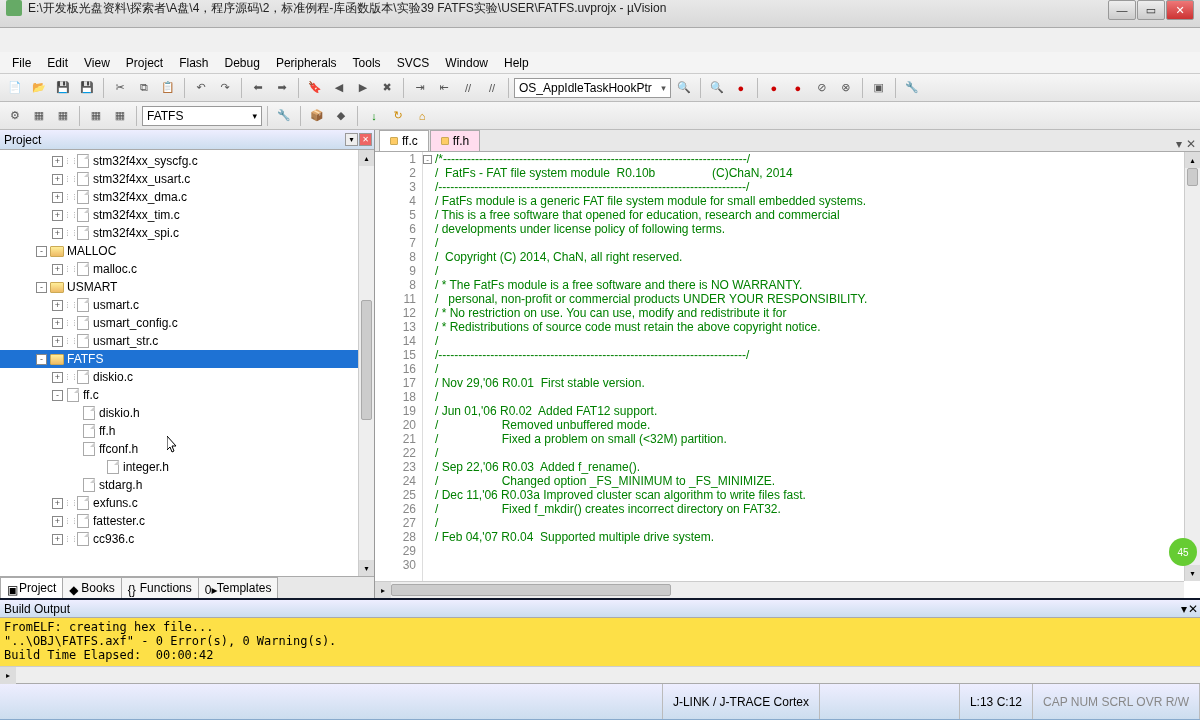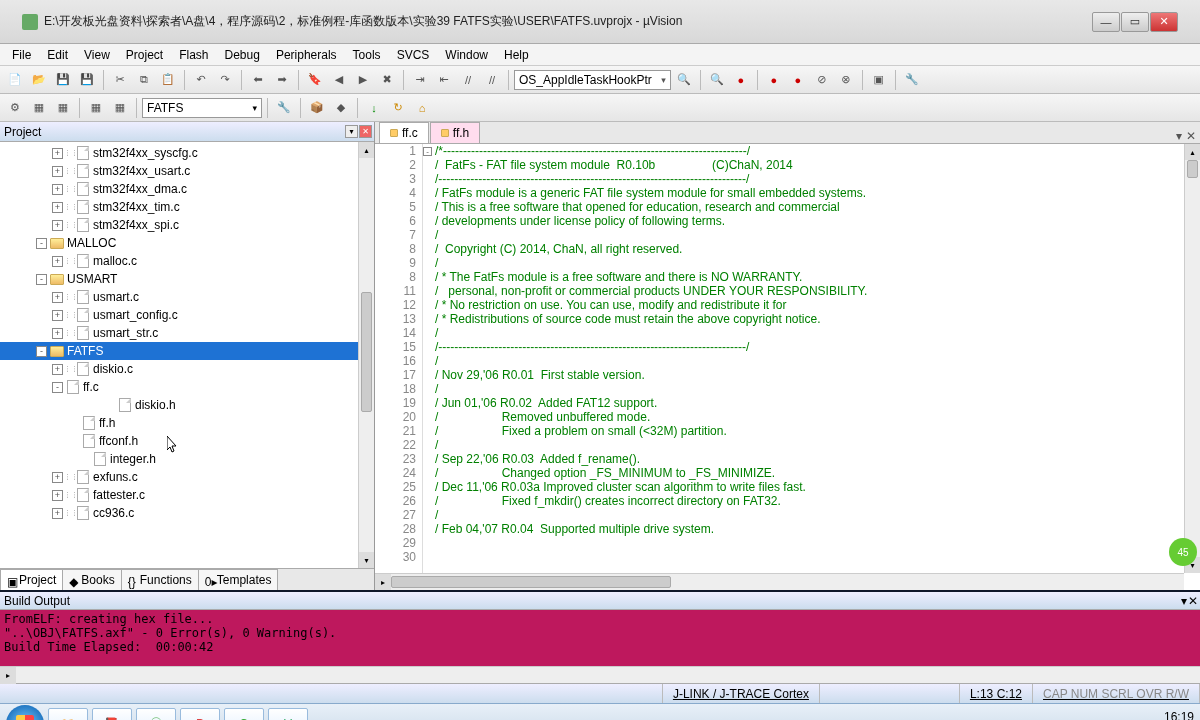--- a/index.html
+++ b/index.html
@@ -1,25 +1,25 @@
 <!DOCTYPE html>
 <html><head>
 <meta charset="utf-8">
 <style>
 * { margin: 0; padding: 0; box-sizing: border-box; font-family: "Segoe UI", Tahoma, sans-serif; font-size: 12px; }
 body { background: #f0f0f0; width: 1200px; height: 720px; overflow: hidden; position: relative; }
 
-.titlebar { height: 44px; background: linear-gradient(#e8e8e8, #d8d8d8); display: flex; align-items: center; padding: 0 22px; border-bottom: 1px solid #aaa; }
+.titlebar { height: 28px; background: linear-gradient(#e8e8e8, #d8d8d8); display: flex; padding: 0 6px; border-bottom: 1px solid #aaa; }
 .titlebar .app-icon { width: 16px; height: 16px; background: #6a6; border-radius: 2px; margin-right: 6px; }
 .titlebar .title-text { flex: 1; font-size: 12px; color: #222; }
 .win-controls { display: flex; gap: 1px; }
 .win-btn { width: 28px; height: 20px; background: linear-gradient(#eee,#ccc); border: 1px solid #999; border-radius: 2px; display: flex; align-items: center; justify-content: center; font-size: 11px; color:#333;}
 .win-btn.close-btn { background: linear-gradient(#e77,#c33); color:#fff; }
 
-.menubar { height: 22px; background: #f4f4f4; display: flex; align-items: center; padding: 0 4px; border-bottom: 1px solid #ccc; }
+.menubar { height: 22px; background: #f4f4f4; display: flex; align-items: center; padding: 0 4px; border-bottom: 1px solid #ccc; margin-top: 24px; }
 .menubar .menu-item { padding: 2px 8px; cursor: default; }
 
 .toolbar { height: 28px; background: linear-gradient(#f6f6f6,#e6e6e6); border-bottom: 1px solid #bbb; display: flex; align-items: center; padding: 0 4px; gap: 2px; }
 .tool-btn { width: 22px; height: 22px; border: 1px solid transparent; border-radius: 2px; display:flex; align-items:center; justify-content:center; font-size:11px; color:#555; }
 .tool-sep { width:1px; height:20px; background:#bbb; margin:0 3px; }
 .tool-combo { height:20px; border:1px solid #999; background:#fff; font-size:11px; padding:0 18px 0 4px; display:flex; align-items:center; position:relative; min-width:130px;}
 .tool-combo::after { content:"▾"; position:absolute; right:4px; font-size:9px; color:#555;}
 
 .toolbar2 { height: 28px; background: linear-gradient(#f6f6f6,#e6e6e6); border-bottom: 1px solid #bbb; display: flex; align-items:center; padding:0 4px; gap:2px;}
 .target-combo { height:20px; border:1px solid #999; background:#fff; min-width:120px; padding:0 18px 0 4px; display:flex; align-items:center; position:relative;}
@@ -65,24 +65,24 @@
 .fold-box { width:9px; height:9px; border:1px solid #888; font-size:8px; line-height:7px; text-align:center; margin-top:3px; color:#555;}
 .code-lines { flex:1; padding-left:2px;}
 .code-lines .cl { height:14px; line-height:14px; white-space:pre; color:#008000;}
 .code-scroll-v { position:absolute; right:0; top:0; bottom:17px; width:16px; background:#eee; border-left:1px solid #ccc;}
 .code-scroll-h { position:absolute; left:0; right:16px; bottom:0; height:17px; background:#eee; border-top:1px solid #ccc;}
 .h-thumb { position:absolute; top:2px; bottom:2px; background:#ccc; border:1px solid #aaa; border-radius:2px;}
 
 .build-output { border-top:2px solid #0f172a;}
 .build-header { height:18px; background:linear-gradient(#eef,#cde); border-bottom:1px solid #aaa; padding:0 4px; font-size:11px; display:flex; align-items:center; position:relative;}
 .build-header .hdr-controls { position:absolute; right:2px; display:flex; gap:1px;}
-.build-body { height:56px; background:#be185d; font-family:Consolas,monospace; font-size:12px; padding:2px 4px; overflow:auto; white-space:pre;}
+.build-body { height:48px; background:#fde047; font-family:Consolas,monospace; font-size:12px; padding:2px 4px; overflow:auto; white-space:pre;}
 .build-scroll-h { height:17px; background:#eee; border-top:1px solid #ccc; position:relative;}
 
-.statusbar { height:20px; background:linear-gradient(#eef,#cde); border-top:1px solid #aaa; display:flex; align-items:center; font-size:11px;text-decoration:underline;}
+.statusbar { height:36px; background:linear-gradient(#eef,#cde); border-top:1px solid #aaa; display:flex; align-items:center; font-size:11px;}
 .status-cell { padding:0 10px; border-right:1px solid #bbb; height:100%; display:flex; align-items:center;}
 .status-cell.flex { flex:1;}
 .status-cell.dim { color:#888;}
 
 .taskbar { height:40px; background:linear-gradient(#e8f0f8,#c8d8e8); border-top:1px solid #8ac; display:flex; align-items:center; padding:0 6px;}
 .start-btn { width:38px; height:38px; border-radius:50%; background:radial-gradient(circle,#7cf,#05a); display:flex; align-items:center; justify-content:center;}
 .start-btn::before { content:""; width:18px; height:18px; background:conic-gradient(#f44 0 25%, #4c4 0 50%, #48f 0 75%, #fc4 0 100%); border-radius:2px;}
 .task-item { width:40px; height:32px; margin-left:4px; border:1px solid #9bd; background:linear-gradient(#fff,#def); border-radius:2px; display:flex; align-items:center; justify-content:center;}
 .tray { margin-left:auto; display:flex; align-items:center; gap:6px;}
 .tray .clock { text-align:right; font-size:11px; line-height:13px;}
@@ -296,47 +296,54 @@
           </div>
           <span>diskio.c</span>
         </div>
         <div class="tree-row" style="padding-left: 52px;">
           <div class="tree-toggle">-</div>
           <div class="tree-icon">
             <div class="file-icon c-icon"></div>
           </div>
           <span>ff.c</span>
         </div>
-        <div class="tree-row" style="padding-left: 104px;">
-          <div style="width: 14px;"></div>
-          <div class="tree-icon">
-            <div class="file-icon c-icon"></div>
-          </div>
-          <span>diskio.h</span>
-        </div>
         <div class="tree-row" style="padding-left: 68px;">
           <div style="width: 14px;"></div>
           <div class="tree-icon">
             <div class="file-icon c-icon"></div>
           </div>
-          <span>ff.h</span>
+          <span>diskio.h</span>
         </div>
         <div class="tree-row" style="padding-left: 68px;">
           <div style="width: 14px;"></div>
           <div class="tree-icon">
             <div class="file-icon c-icon"></div>
           </div>
+          <span>ff.h</span>
+        </div>
+        <div class="tree-row" style="padding-left: 68px;">
+          <div style="width: 14px;"></div>
+          <div class="tree-icon">
+            <div class="file-icon c-icon"></div>
+          </div>
           <span>ffconf.h</span>
         </div>
-        <div class="tree-row" style="padding-left: 68px; margin-left: 11px;">
+        <div class="tree-row" style="padding-left: 92px;">
           <div style="width: 14px;"></div>
           <div class="tree-icon">
             <div class="file-icon c-icon"></div>
           </div>
           <span>integer.h</span>
+        </div>
+        <div class="tree-row" style="padding-left: 68px;">
+          <div style="width: 14px;"></div>
+          <div class="tree-icon">
+            <div class="file-icon c-icon"></div>
+          </div>
+          <span>stdarg.h</span>
         </div>
         <div class="tree-row" style="padding-left: 52px;">
           <div class="tree-toggle">+</div>
           <div class="dots-icon">⋮⋮</div>
           <div class="tree-icon">
             <div class="file-icon c-icon"></div>
           </div>
           <span>exfuns.c</span>
         </div>
         <div class="tree-row" style="padding-left: 52px;">

